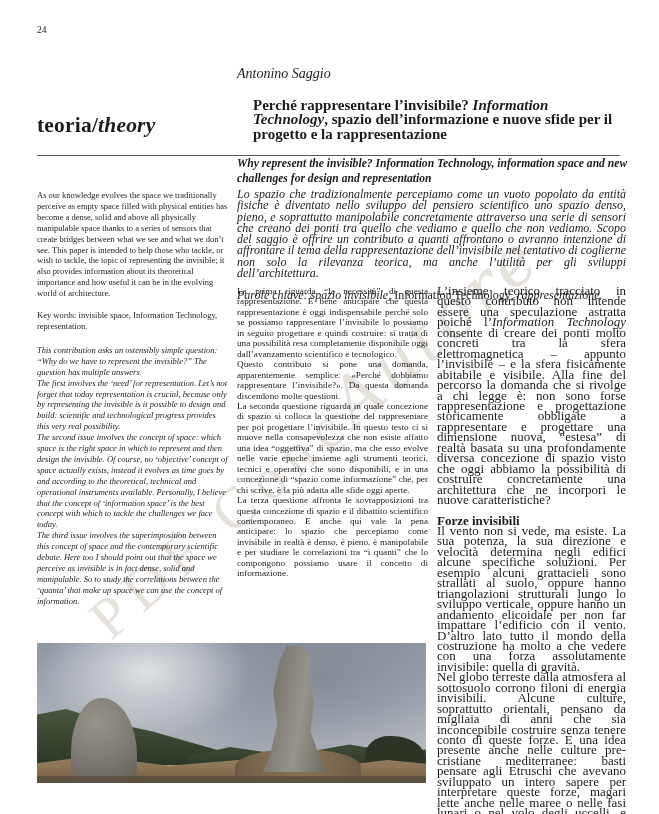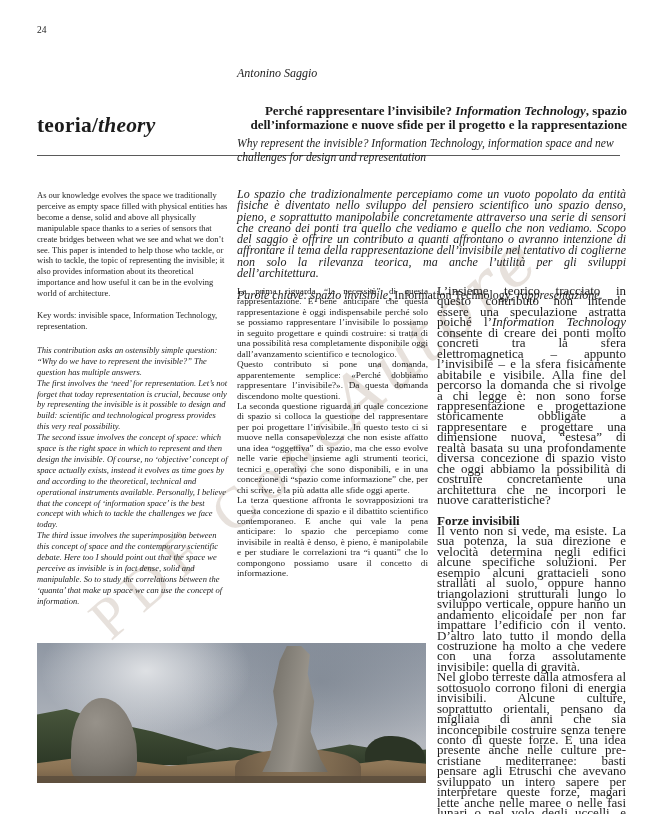--- a/index.html
+++ b/index.html
@@ -20,24 +20,24 @@
     color:rgba(196,180,168,0.40);
   }
   .wm-caps{font-size:58px;letter-spacing:10px;font-family:"Liberation Serif",serif;}
   .wm-script{font-size:66px;font-style:italic;font-family:"DejaVu Serif",serif;letter-spacing:4px;}
   
   .pageno{position:absolute;left:37px;top:25px;font-size:9.5px;z-index:2;}
   .section-label{position:absolute;left:37px;top:113px;font-size:21.5px;font-weight:bold;letter-spacing:.2px;z-index:2;}
   .section-label .it{font-style:italic;}
   .rule{position:absolute;left:37px;top:155px;width:583px;height:1px;background:#5a5a5a;z-index:2;}
   .headblock{position:absolute;left:237px;top:66px;width:394px;z-index:2;}
-  .author{font-style:italic;font-size:12px;margin:0 0 23px 0;}
-  .title{font-size:13px;font-weight:bold;line-height:14.4px;margin:4px;text-align:right;}
+  .author{font-style:italic;font-size:14px;margin:0 0 7px 0;}
+  .title{font-size:15px;font-weight:bold;line-height:14.4px;margin:16px;}
   .title .em{font-style:italic;}
-  .title-en{font-size:11.6px;font-weight:normal;font-style:italic;line-height:14.4px;margin:0;}
+  .title-en{font-size:11.6px;font-weight:bold;font-style:italic;line-height:14.4px;margin:0;}
   
   .abstract-it{position:absolute;left:237px;top:189px;width:389px;font-style:italic;
     font-size:12px;line-height:11.3px;text-align:justify;z-index:2;}
   .parole{margin-top:11px;}
   .parole .roman{font-style:normal;}
   
   .col{position:absolute;z-index:2;}
   .col p{margin:0;}
   .col-left{left:37px;top:190px;width:192px;font-size:8.5px;line-height:10.9px;}
   .col-left .keywords{margin-top:11px;}

